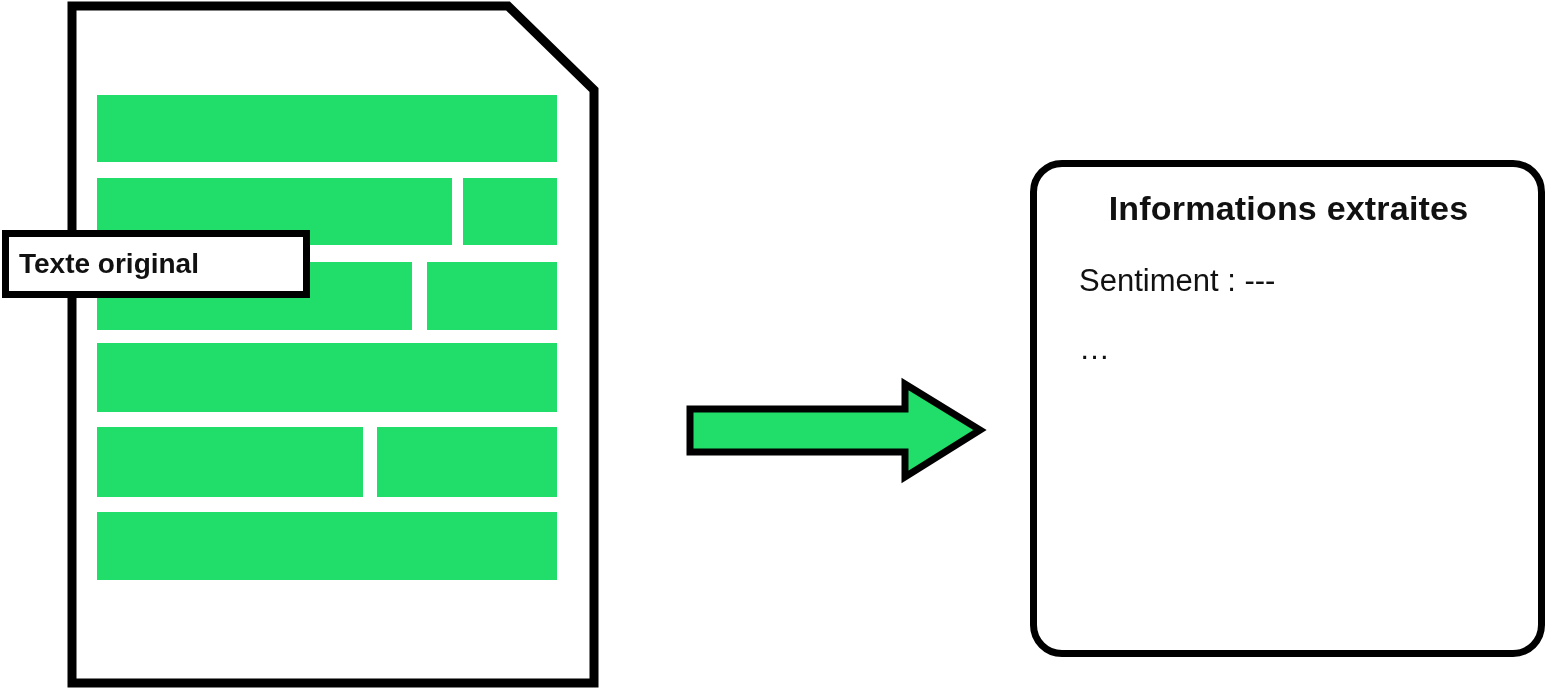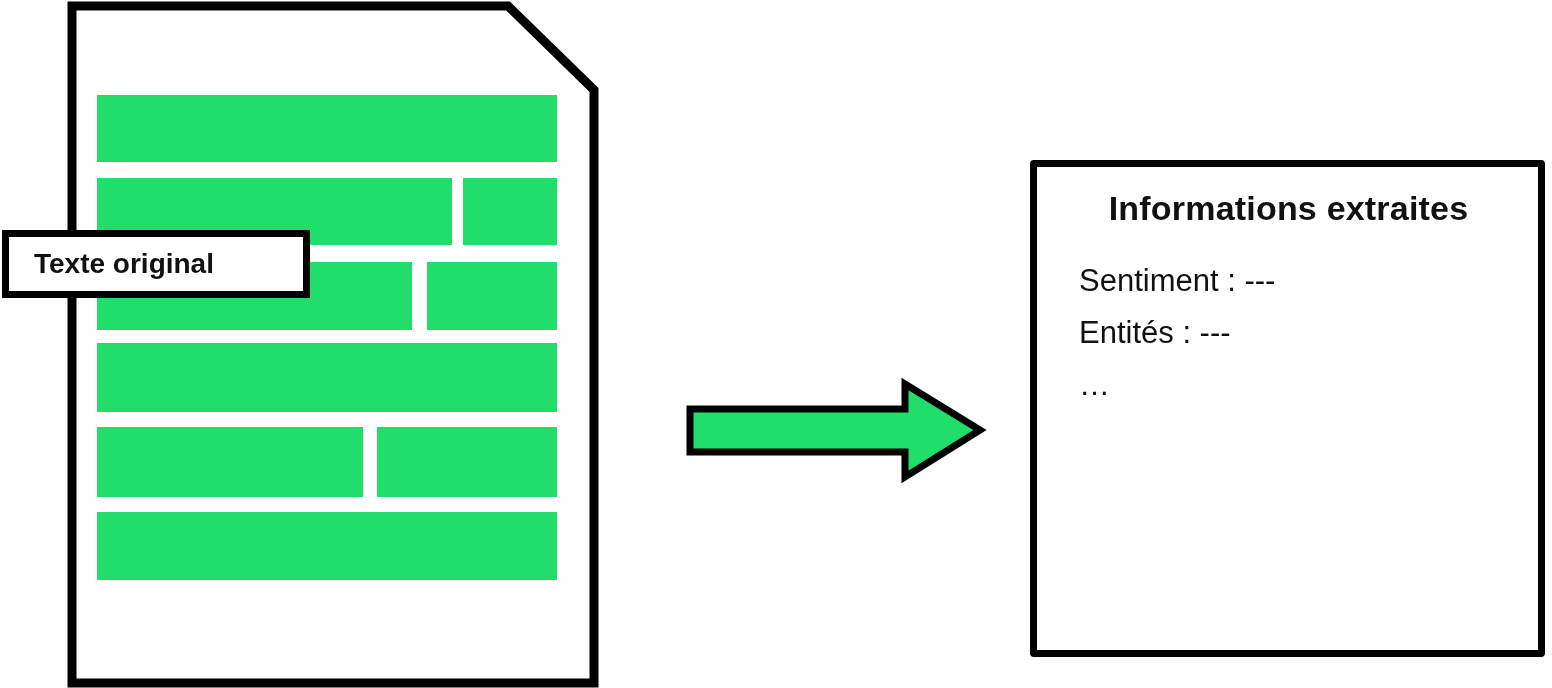--- a/index.html
+++ b/index.html
@@ -39,48 +39,48 @@
     stroke-linejoin: miter;
   }
   .doc-label {
     position: absolute;
     left: 2px; top: 230px;
     width: 308px; height: 68px;
     background: var(--color-background);
     border: 7px solid var(--color-outline);
     display: flex;
     align-items: center;
-    padding-left: 25px;
+    padding-left: 10px;
     font-size: 28px;
     font-weight: 700;
     color: var(--color-text);
     z-index: 3;
   }
   .results-box {
     position: absolute;
     left: 1030px; top: 160px;
     width: 515px; height: 497px;
     background: var(--color-background);
     border: 7px solid var(--color-outline);
-    border-radius: 4px;
+    border-radius: 32px;
     z-index: 2;
     padding: 22px 40px 0 42px;
   }
   .results-title {
     text-align: center;
     font-size: 34px;
     font-weight: 700;
     color: var(--color-text);
     margin-bottom: 34px;
     letter-spacing: 0.2px;
   }
   .results-list {
     display: flex;
     flex-direction: column;
-    gap: 14px;
+    gap: 30px;
   }
   .result-line {
     font-size: 31px;
     font-weight: 400;
     color: var(--color-text);
     line-height: 38px;
   }
 </style>
 </head>
 <body>
@@ -107,18 +107,17 @@
   </svg>
 
   <div class="doc-label">
     <span>Texte original</span>
   </div>
 
   <div class="results-box">
     <div class="results-title">Informations extraites</div>
     <div class="results-list">
       <div class="result-line">Sentiment : ---</div>
-      <div class="result-line">Entités : ---</div>
       <div class="result-line">…</div>
     </div>
   </div>
 
 </div>
 
 </body></html>

